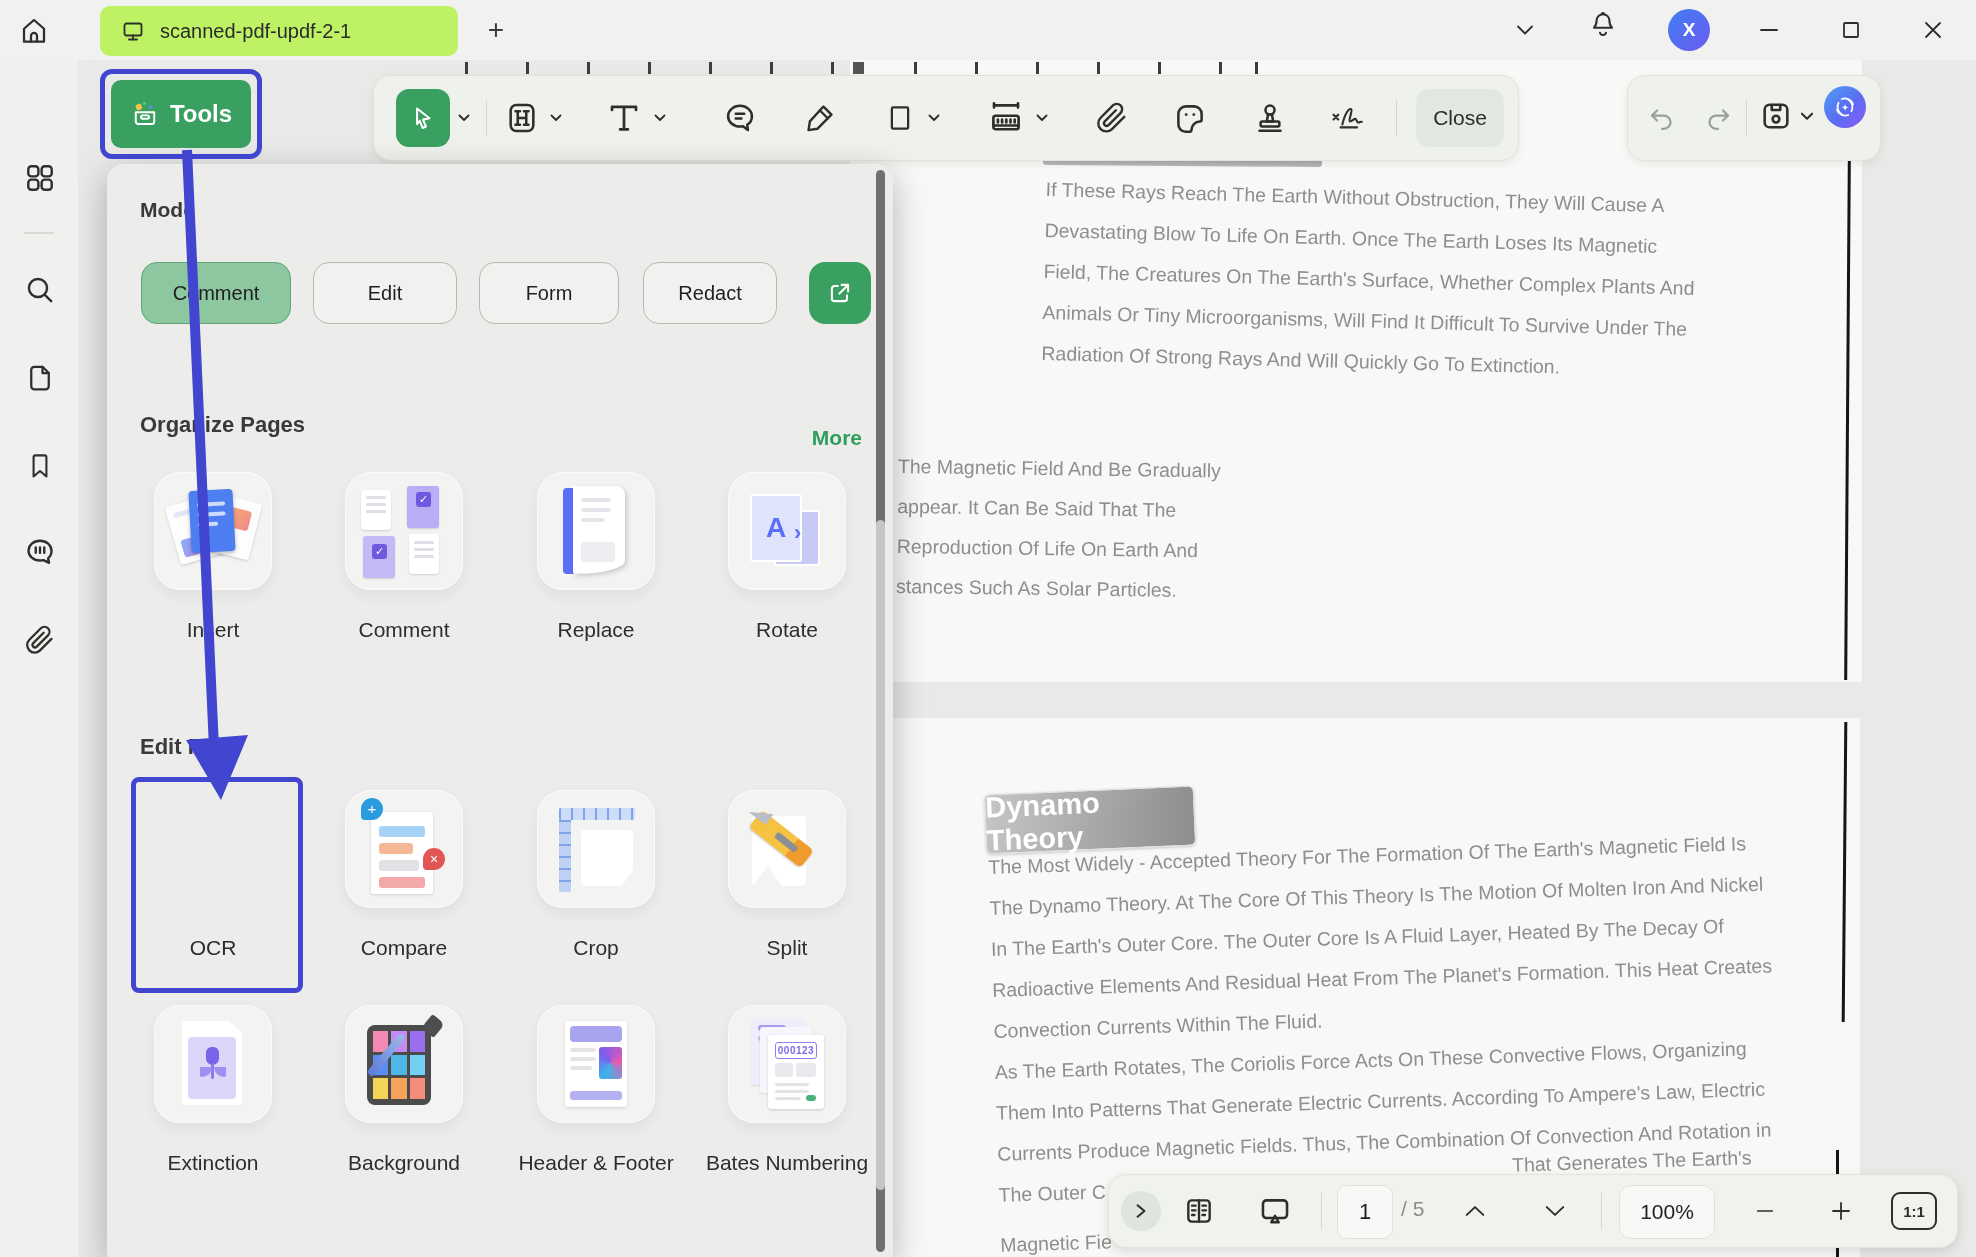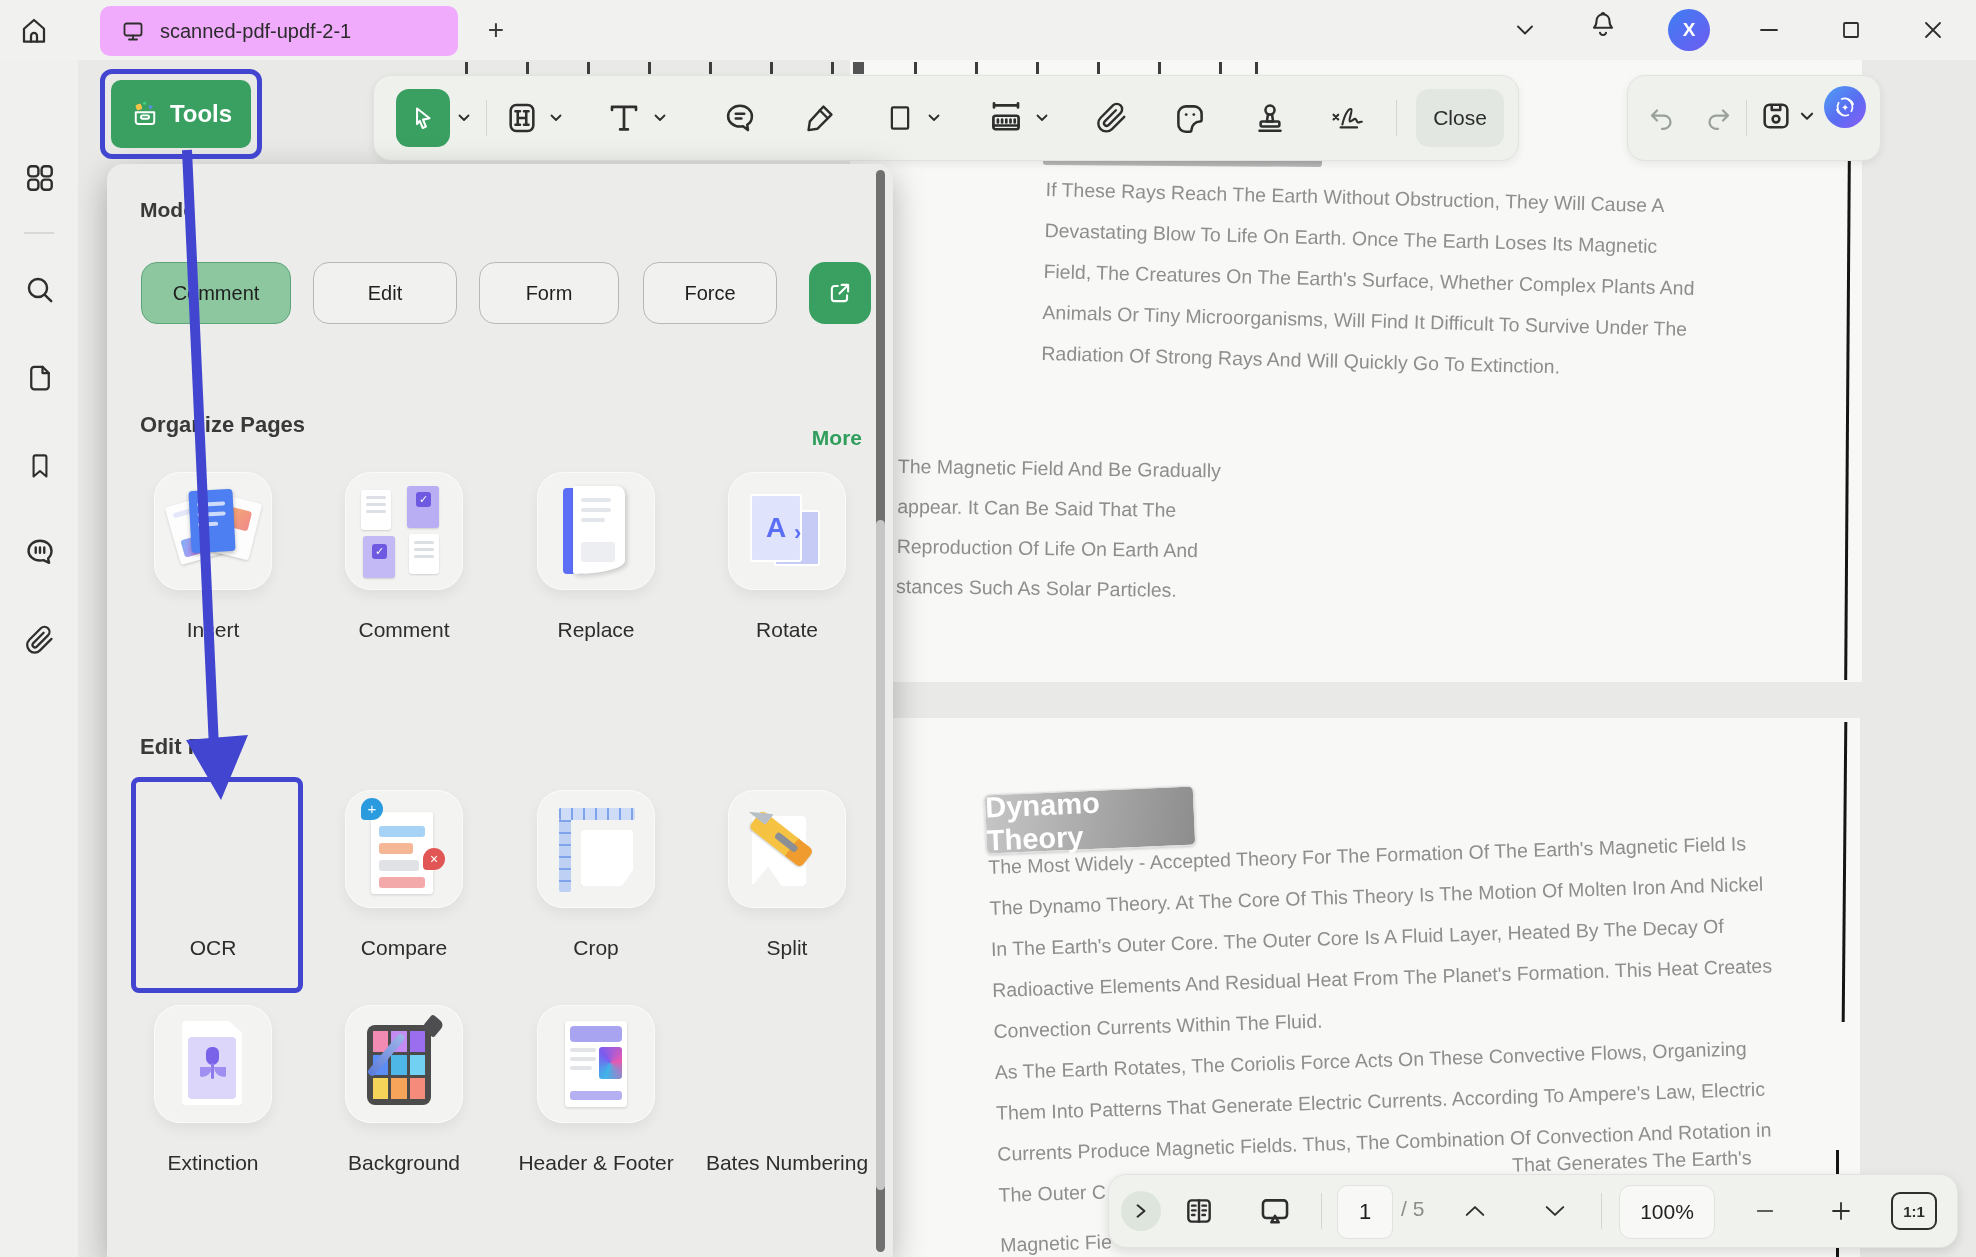--- a/index.html
+++ b/index.html
@@ -4,21 +4,21 @@
 <style>
   html,body{margin:0;padding:0;}
   body{width:1976px;height:1257px;position:relative;overflow:hidden;
        font-family:"Liberation Sans",sans-serif;background:#e9eae7;-webkit-font-smoothing:antialiased;}
   .abs{position:absolute;}
   svg{display:block;}
   .st{fill:none;stroke:#2e2f2d;stroke-width:1.8;stroke-linecap:round;stroke-linejoin:round;}
   
   #topbar{left:0;top:0;width:1976px;height:60px;background:#f1f2ef;z-index:70;}
   #home-btn{left:14px;top:12px;width:40px;height:38px;display:flex;align-items:center;justify-content:center;cursor:pointer;}
-  #tab{left:100px;top:6px;width:358px;height:50px;background:#f0abfc;border-radius:10px;display:flex;align-items:center;gap:14px;padding-left:20px;box-sizing:border-box;text-align:center;}
+  #tab{left:100px;top:6px;width:358px;height:50px;background:#bef264;border-radius:10px;display:flex;align-items:center;gap:14px;padding-left:20px;box-sizing:border-box;text-align:center;}
   #tab-title{font-size:20px;color:#2b2b2b;}
   #new-tab{left:478px;top:12px;width:36px;height:36px;font-size:28px;color:#3c3c3c;display:flex;align-items:center;justify-content:center;font-weight:300;}
   .winbtn{top:14px;width:34px;height:32px;display:flex;align-items:center;justify-content:center;}
   #avatar{left:1668px;top:9px;width:42px;height:42px;border-radius:50%;background:linear-gradient(135deg,#3f7ef4,#6d5bf0);color:#fff;font-size:19px;font-weight:bold;display:flex;align-items:center;justify-content:center;}
   
   #sidebar{left:0;top:60px;width:78px;height:1197px;background:#f0f1ee;z-index:70;}
   .side-ic{left:22px;width:36px;height:36px;display:flex;align-items:center;justify-content:center;}
   #side-divider{left:24px;top:172px;width:30px;height:2px;background:#d8d9d5;}
   
   #workspace{left:78px;top:60px;width:1898px;height:1197px;background:#e9eae7;border-top-left-radius:14px;z-index:1;}
@@ -375,21 +375,21 @@
       <text x="12" y="15.4" text-anchor="middle" font-size="9" fill="#fff">✦</text>
     </svg>
 </div>
 
 <div id="panel" class="abs">
 
   <div class="ph" style="left:33px;top:34px;font-size:21px;">Mode</div>
   <div class="mode-btn mode-sel" style="left:34px;width:150px;top:98px">Comment</div>
   <div class="mode-btn" style="left:206px;width:144px;top:98px">Edit</div>
   <div class="mode-btn" style="left:372px;width:140px;top:98px">Form</div>
-  <div class="mode-btn" style="left:536px;width:134px;top:98px">Force</div>
+  <div class="mode-btn" style="left:536px;width:134px;top:98px">Redact</div>
   <div id="mode-ext" style="left:702px;top:98px">
     <svg width="26" height="26" viewBox="0 0 24 24">
         <g fill="none" stroke="#fff" stroke-width="1.9" stroke-linecap="round" stroke-linejoin="round">
           <path d="M10 5.5H7A2.5 2.5 0 0 0 4.5 8v9A2.5 2.5 0 0 0 7 19.5h9a2.5 2.5 0 0 0 2.5-2.5v-3"></path>
           <path d="M13.5 4.5h6v6"></path>
           <path d="M19.2 4.8 11.5 12.5"></path>
         </g>
       </svg>
   </div>
 
@@ -513,20 +513,36 @@
     <div class="art" style="left:28px;top:16px;width:62px;height:86px;background:#fff;box-shadow:0 1px 3px rgba(0,0,0,.15);"></div>
     <div class="art" style="left:33px;top:21px;width:52px;height:16px;background:#a9a4ef;border-radius:4px;"></div>
     <div class="art" style="left:33px;top:43px;width:26px;height:4px;background:#e2e4e8;"></div>
     <div class="art" style="left:33px;top:52px;width:26px;height:4px;background:#e2e4e8;"></div>
     <div class="art" style="left:33px;top:61px;width:22px;height:4px;background:#e2e4e8;"></div>
     <div class="art" style="left:62px;top:42px;width:23px;height:32px;background:conic-gradient(from 200deg,#3fb4e8,#7a5cf0,#e85ab0,#3fb4e8);"></div>
     <div class="art" style="left:33px;top:86px;width:52px;height:9px;background:#b5b0f2;border-radius:3px;"></div>
   </div>
   <div class="tlabel" style="left:404px;top:985px">Header &amp; Footer</div>
 
+  <div class="tile-box" style="left:621px;top:841px">
+    <div class="art" style="left:24px;top:14px;width:52px;height:66px;background:#efedfb;box-shadow:0 1px 2px rgba(0,0,0,.1);">
+        <div class="art" style="left:6px;top:6px;width:28px;height:6px;background:#a79ef0;"></div>
+        <div class="art" style="left:6px;top:17px;width:20px;height:5px;background:#c3bcf5;"></div>
+      </div>
+    <div class="art" style="left:32px;top:22px;width:52px;height:66px;background:#f7f6fd;box-shadow:0 1px 2px rgba(0,0,0,.12);"></div>
+    <div class="art" style="left:40px;top:30px;width:56px;height:74px;background:#fff;box-shadow:0 1px 3px rgba(0,0,0,.16);">
+      <div class="art" style="left:7px;top:7px;width:40px;height:15px;border:1.5px solid #8d80ec;border-radius:3px;color:#7a6ae8;font-size:10px;font-weight:bold;text-align:center;line-height:15px;letter-spacing:.5px;">000123</div>
+      <div class="art" style="left:7px;top:28px;width:18px;height:14px;background:#e8eaee;"></div>
+        <div class="art" style="left:28px;top:28px;width:20px;height:14px;background:#e8eaee;"></div>
+      <div class="art" style="left:7px;top:48px;width:34px;height:3px;background:#e2e4e8;"></div>
+        <div class="art" style="left:7px;top:55px;width:34px;height:3px;background:#e2e4e8;"></div>
+      <div class="art" style="left:7px;top:62px;width:26px;height:3px;background:#e2e4e8;"></div>
+        <div class="art" style="left:38px;top:60px;width:10px;height:6px;background:#4db07a;"></div>
+    </div>
+  </div>
   <div class="tlabel" style="left:595px;top:985px">Bates Numbering</div>
 </div>
 
 <div id="panel-scroll-track" class="abs"></div>
 <div id="panel-scroll-thumb" class="abs"></div>
 
 <svg id="guide-arrow" class="abs" viewBox="0 0 900 1257">
   <line x1="187" y1="150" x2="214" y2="748" stroke="#4145d0" stroke-width="10"></line>
   <polygon points="186,740 248,735 221,800" fill="#4145d0"></polygon>
 </svg>

